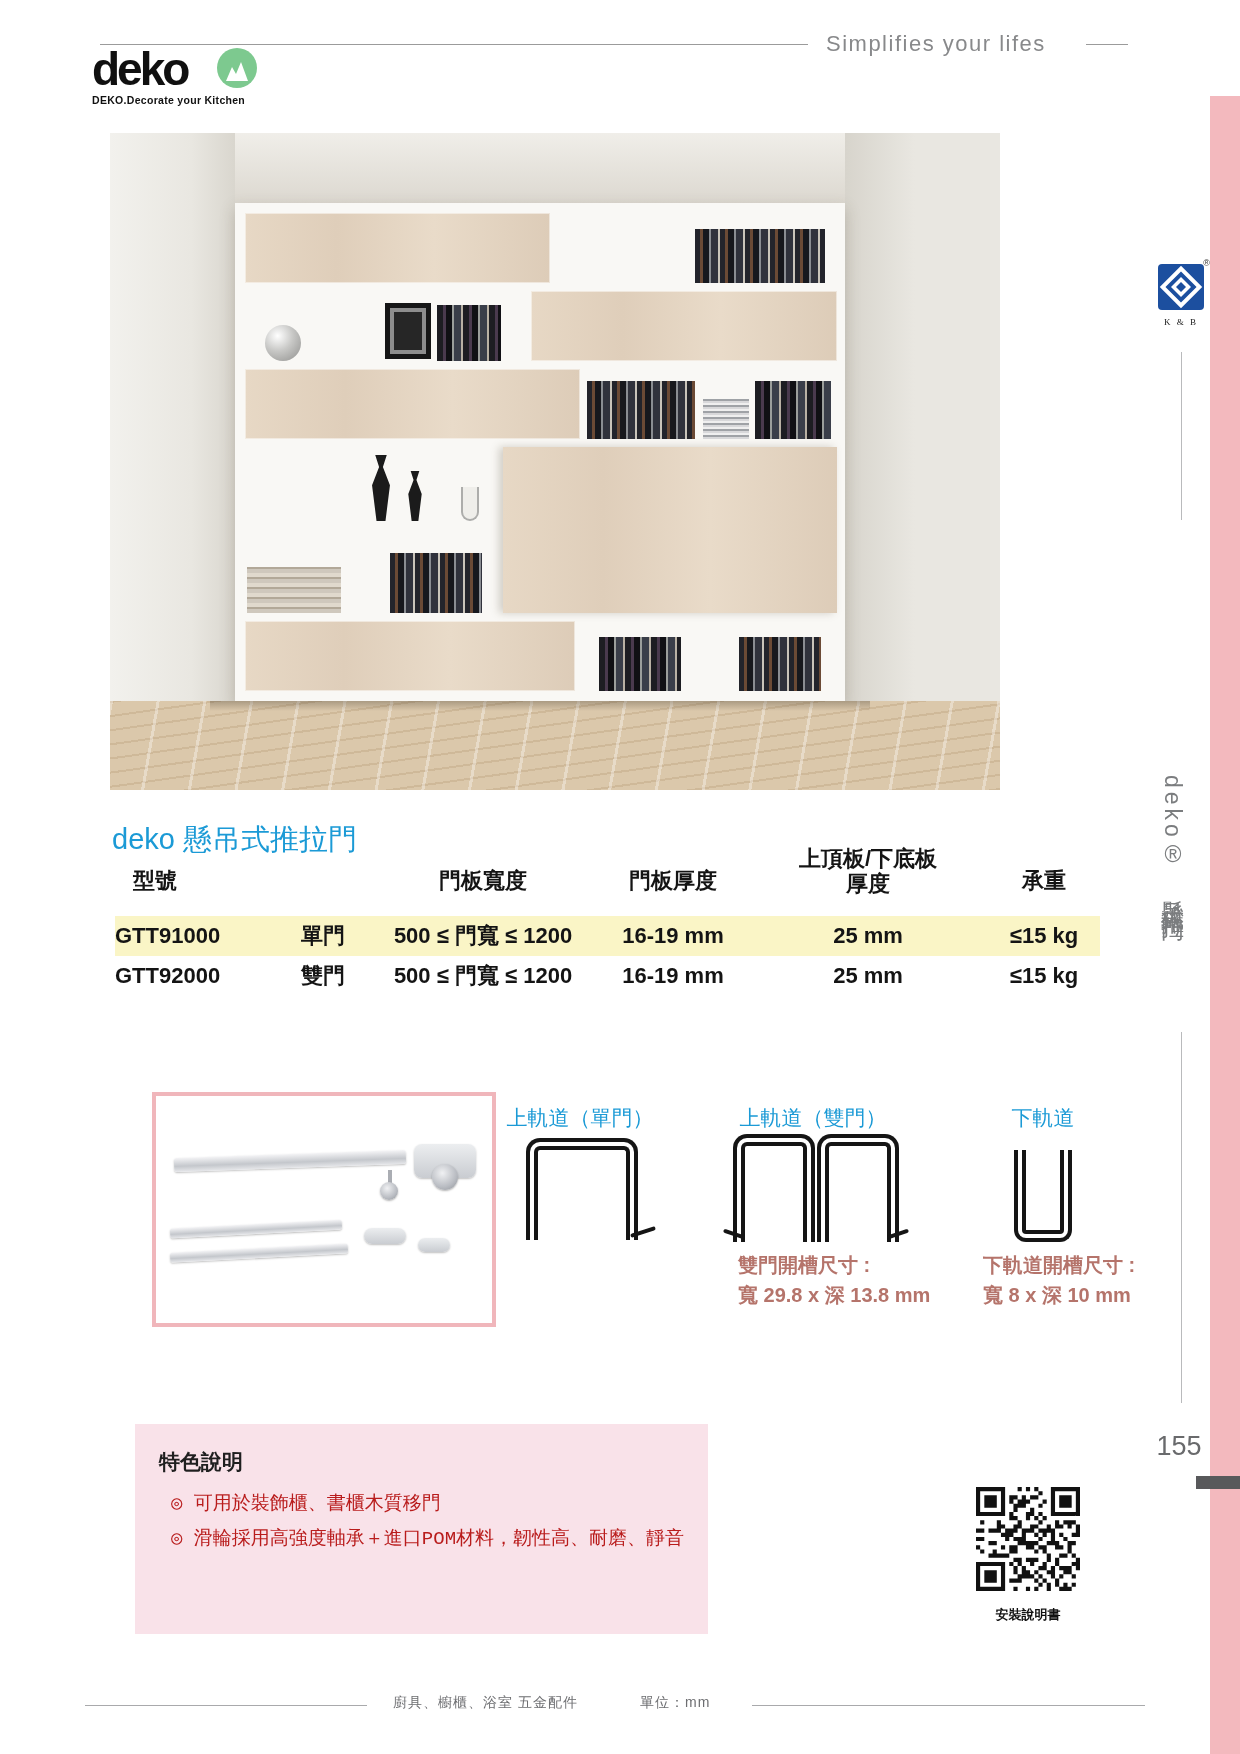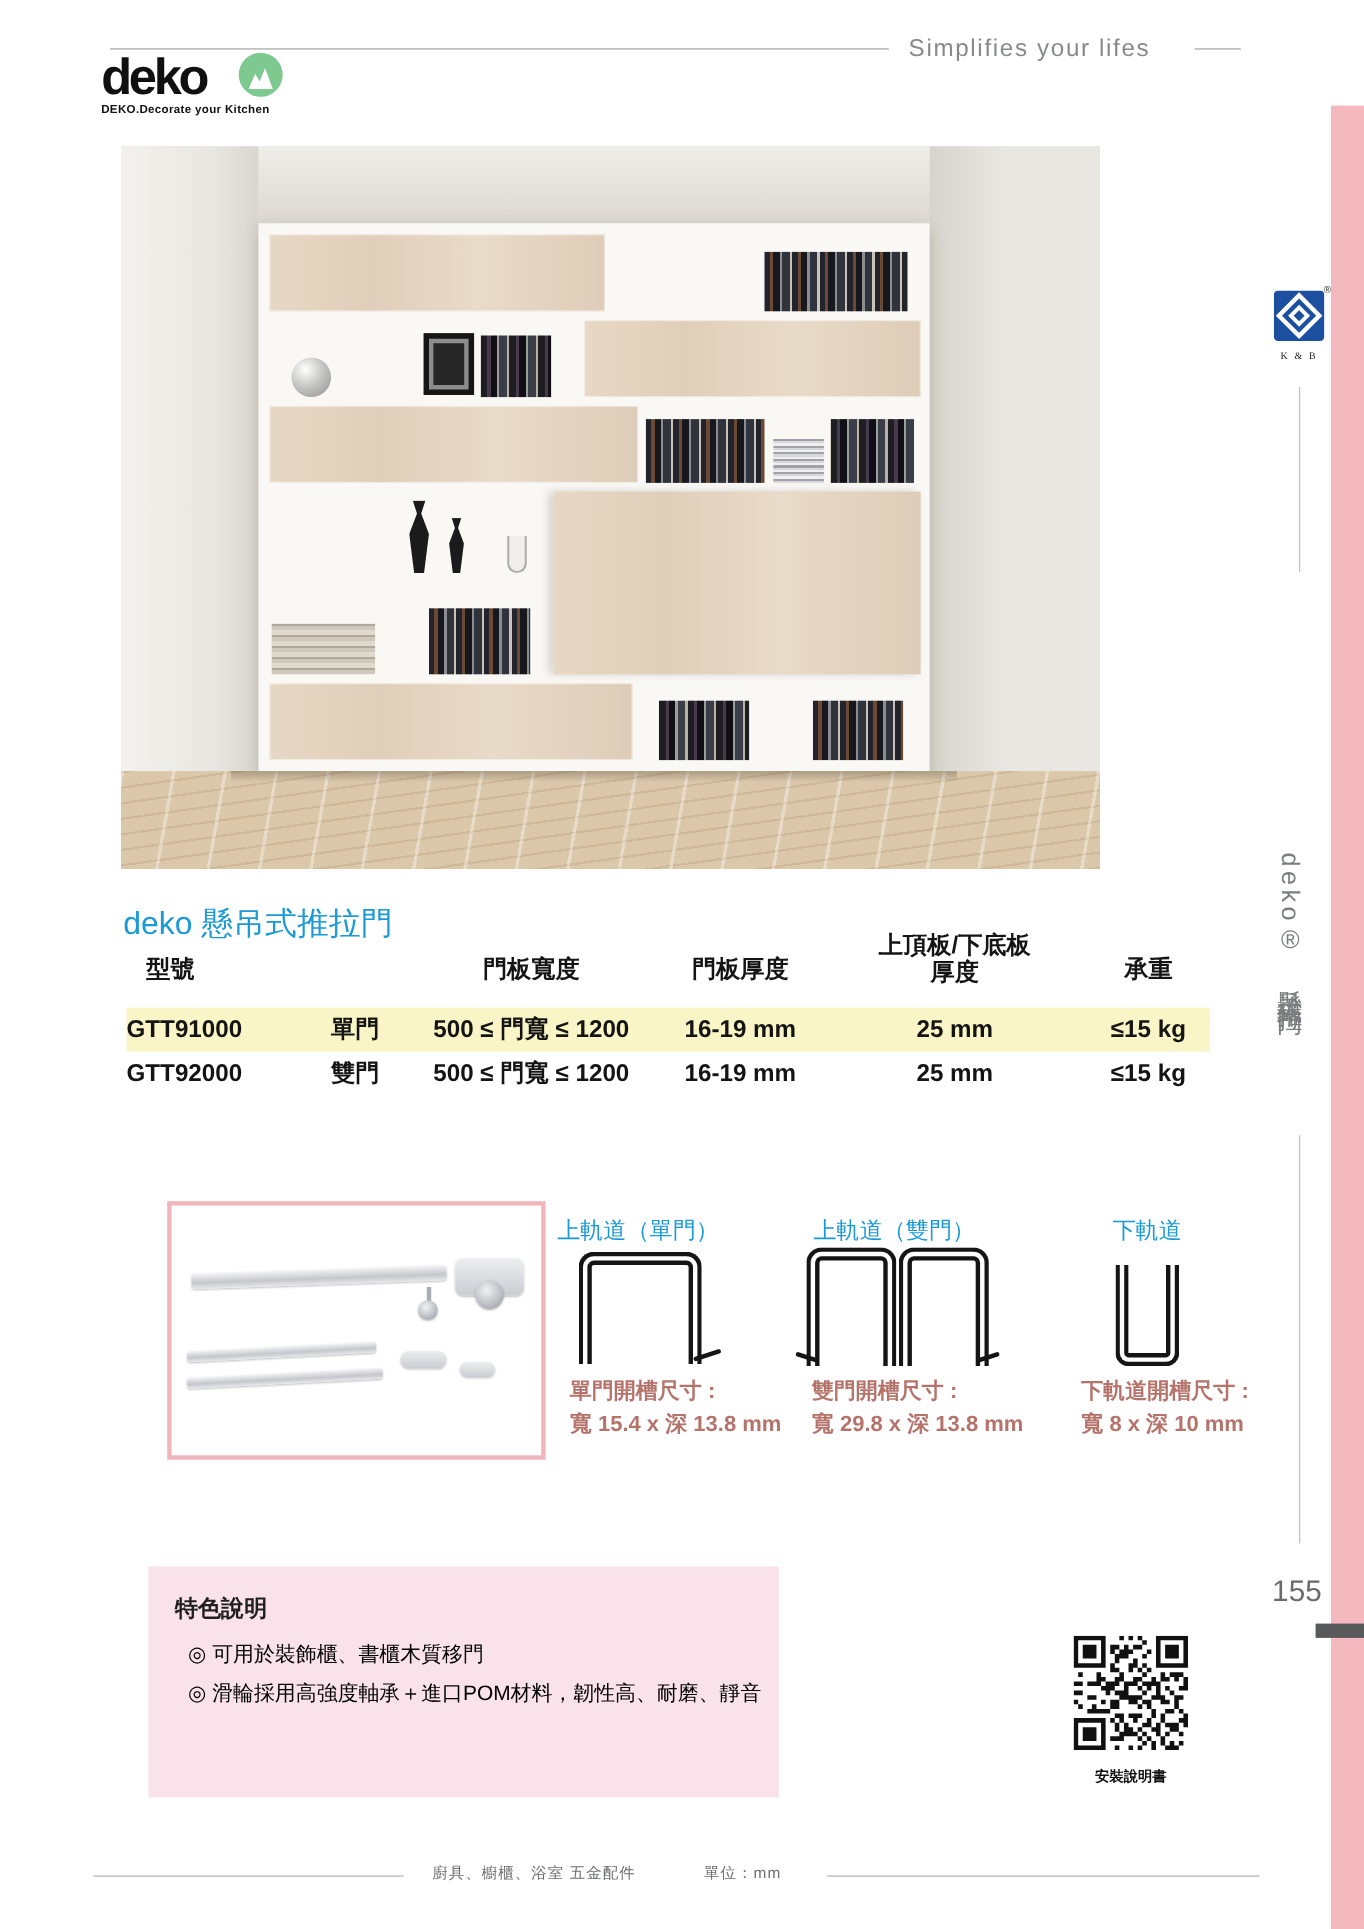--- a/index.html
+++ b/index.html
@@ -70,21 +70,21 @@
   
   .trk-title { font-size:21px; font-weight:400; color:#1b9ad6; text-align:center; width:160px; }
   .track-u { border:12px double #151515; border-bottom:none; border-radius:14px 14px 0 0; background:#fff; }
   .track-b { border:12px double #151515; border-top:none; border-radius:0 0 12px 12px; background:#fff; }
   .foot { position:absolute; height:4px; background:#151515; border-radius:2px; }
   .cap { font-size:20px; font-weight:600; color:#b5746b; line-height:30px; }
 
   
   .feat-box { left:135px; top:1424px; width:573px; height:210px; background:#f9e2e9; padding:24px 10px 0 24px; }
   .feat-title { font-size:21px; font-weight:600; color:#1f1f1f; margin-bottom:11px; }
-  .feat-item { font-size:19px; font-weight:500; color:#000000; line-height:35px; padding-left:12px; white-space:nowrap; }
+  .feat-item { font-size:19px; font-weight:500; color:#b91c1c; line-height:35px; padding-left:12px; white-space:nowrap;font-family:Liberation Mono, monospace; }
 
   
   .qr { left:976px; top:1487px; width:104px; height:104px; background:#fff; }
   .qr-label { left:966px; top:1606px; width:124px; text-align:center; font-size:13px; font-weight:600; color:#111; }
   .f-rule { background:#a9aaac; height:1px; top:1705px; }
   .f-text { top:1694px; font-size:14px; color:#6d6e71; letter-spacing:1px; }
 </style>
 </head>
 <body>
 
@@ -202,24 +202,20 @@
     <div class="rail" style="left:14px;top:152px;width:178px;height:10px;transform:rotate(-3deg);"></div>
     <div class="plate" style="left:208px;top:132px;width:42px;height:16px;"></div>
     <div class="plate" style="left:262px;top:142px;width:32px;height:14px;"></div>
   </div>
 
   <div class="abs trk-title" style="left:500px;top:1104px;">上軌道（單門）</div>
   <div class="abs" style="left:526px;top:1138px;width:112px;height:102px;">
     <div class="track-u" style="width:112px;height:102px;"></div>
     <div class="foot" style="left:104px;top:92px;width:26px;transform:rotate(-18deg);"></div>
   </div>
-  <div class="abs cap" style="left:518px;top:1250px;">
-    <div>單門開槽尺寸 :</div>
-    <div>寬 15.4 x 深 13.8 mm</div>
-  </div>
 
   <div class="abs trk-title" style="left:733px;top:1104px;">上軌道（雙門）</div>
   <div class="abs" style="left:733px;top:1134px;width:166px;height:108px;display:flex;gap:2px;">
     <div class="track-u" style="width:82px;height:108px;"></div>
     <div class="track-u" style="width:82px;height:108px;"></div>
     <div class="foot" style="left:-10px;top:98px;width:22px;transform:rotate(18deg);"></div>
     <div class="foot" style="left:154px;top:98px;width:22px;transform:rotate(-18deg);"></div>
   </div>
   <div class="abs cap" style="left:738px;top:1250px;">
     <div>雙門開槽尺寸 :</div>

